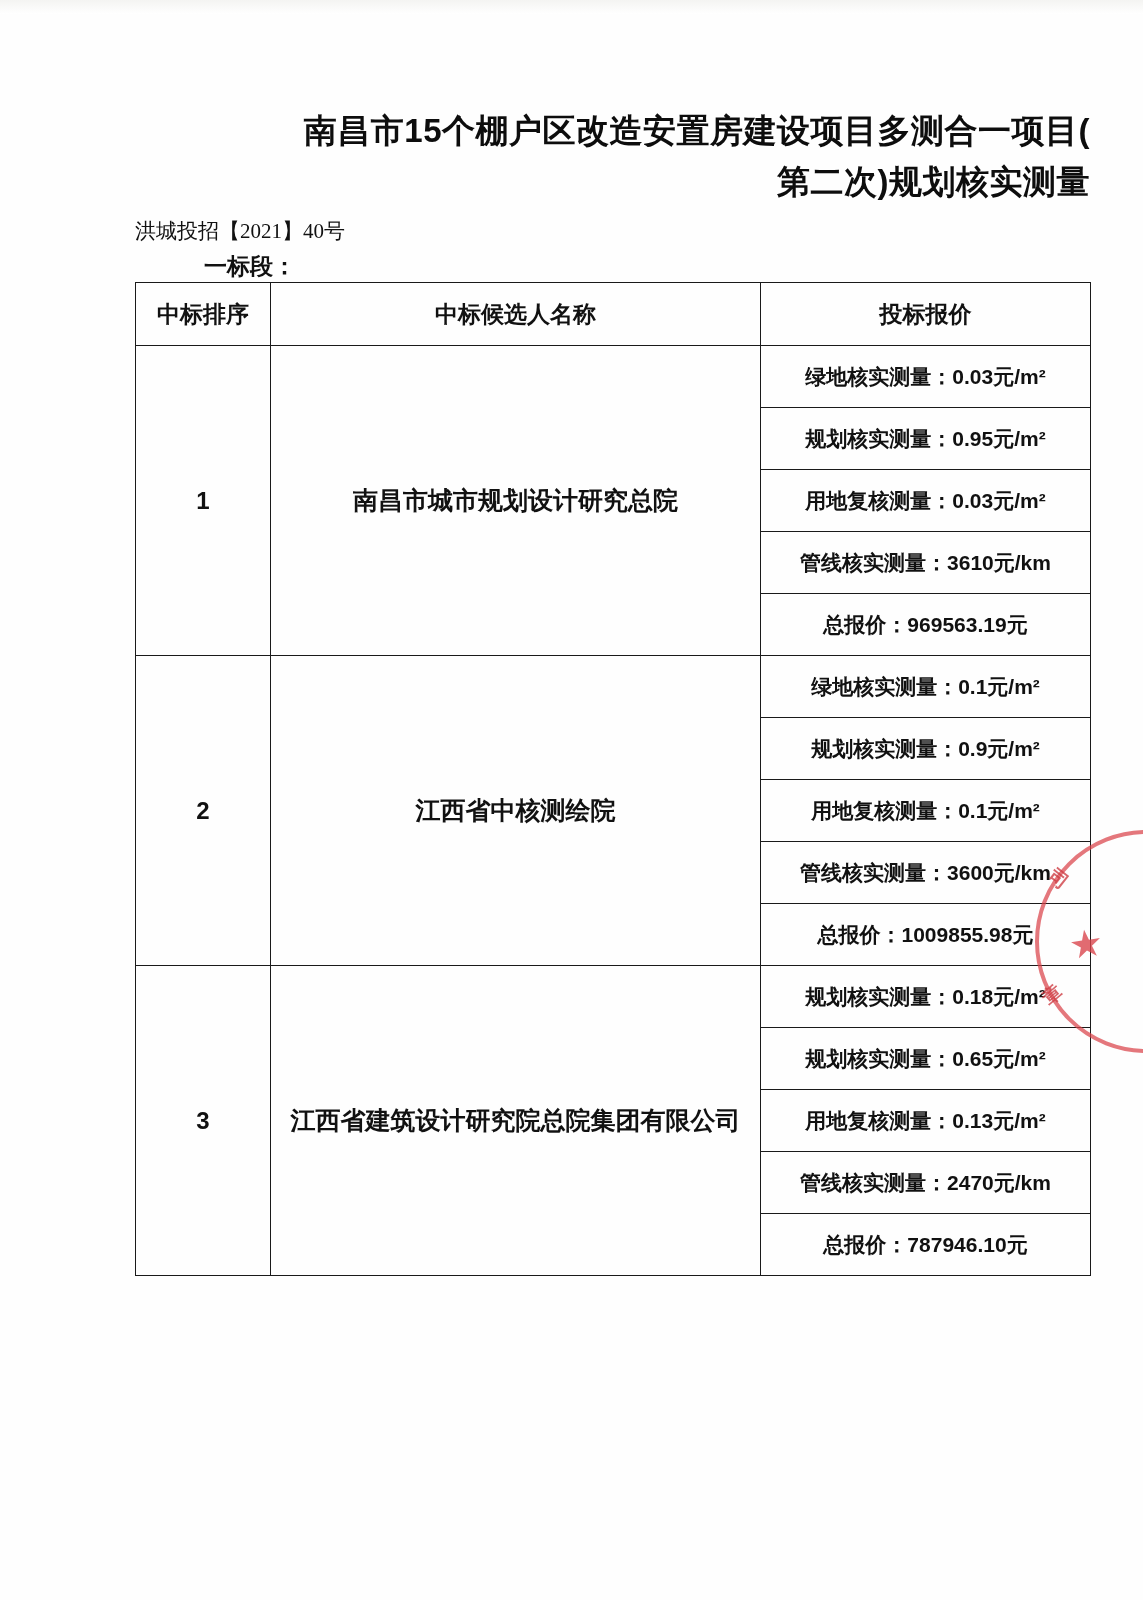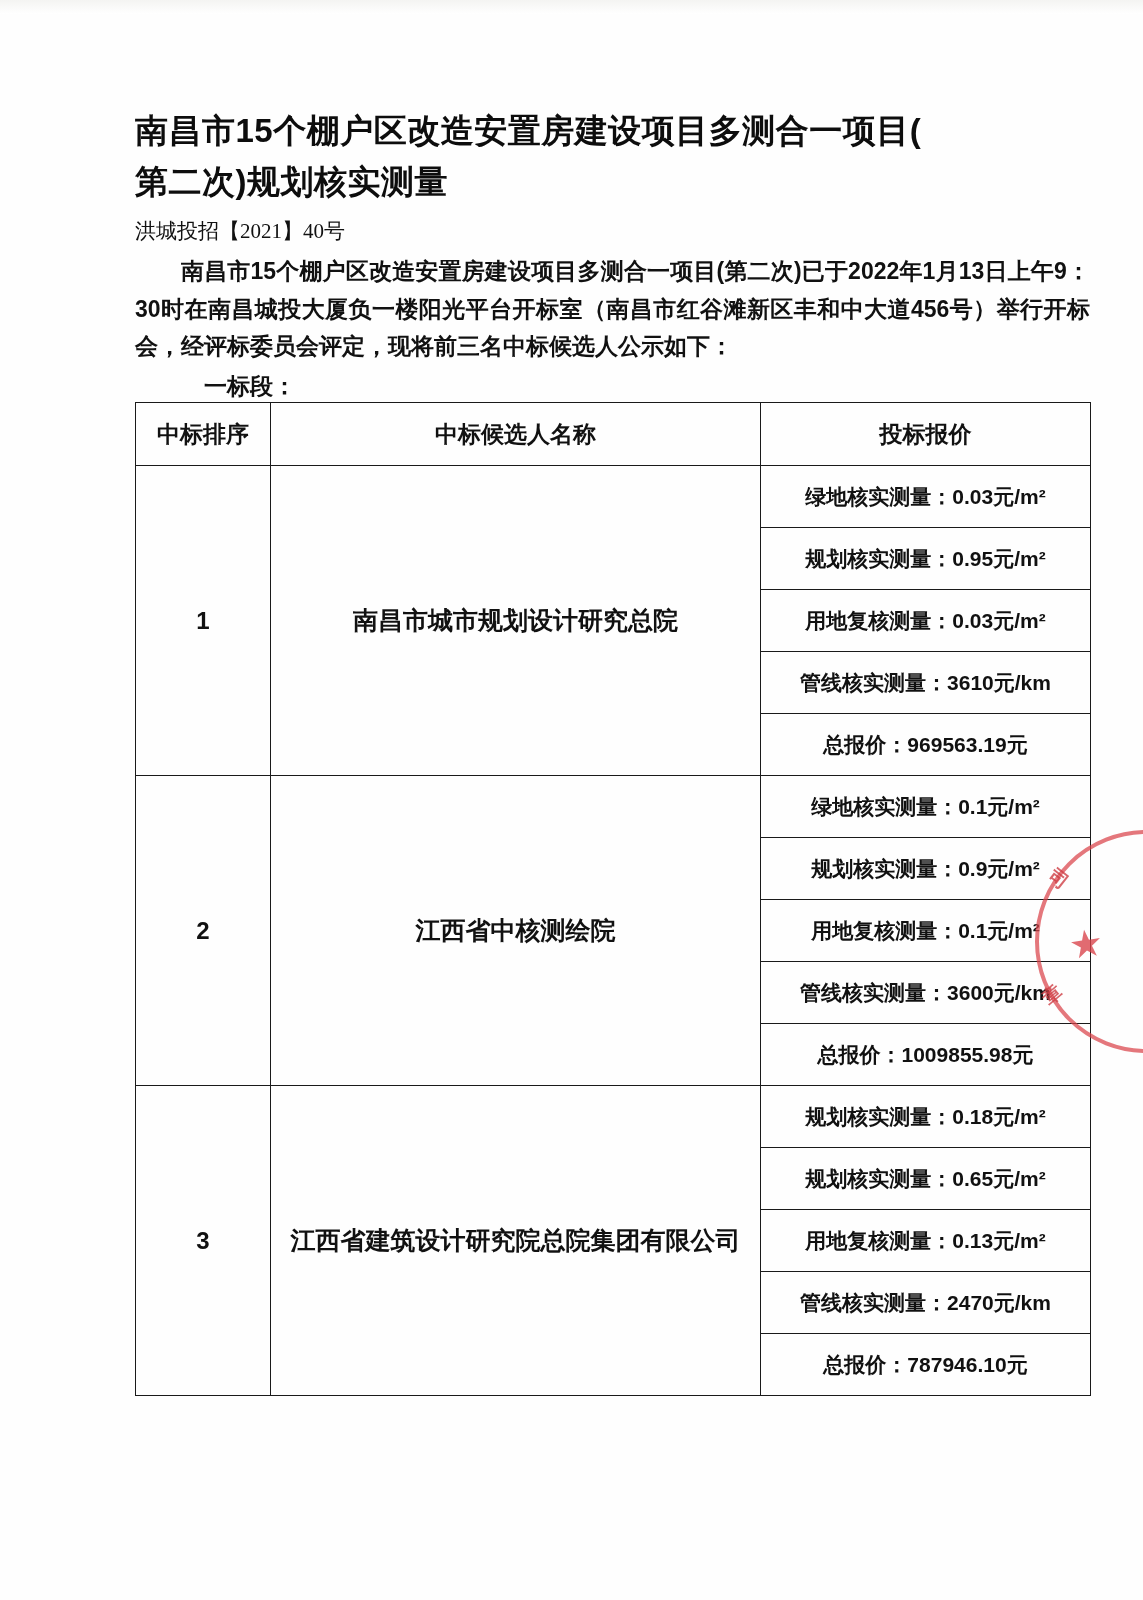--- a/index.html
+++ b/index.html
@@ -33,21 +33,21 @@
     position: absolute;
     left: 135px;
     top: 105px;
     width: 955px;
   }
   .doc-title {
     font-family: "Liberation Sans", "DejaVu Sans", sans-serif;
     font-weight: bold;
     font-size: 33px;
     line-height: 1.55;
-    text-align: left;
+    text-align: right;
     letter-spacing: 0.5px;
     color: #0d0d0d;
   }
   .doc-subtitle {
     margin-top: 10px;
     font-size: 21px;
     font-family: "Liberation Serif", "DejaVu Serif", serif;
     color: #111;
   }
   .doc-para {
@@ -150,21 +150,20 @@
 
   <div class="content">
 
     <div class="doc-title">
       <div>南昌市15个棚户区改造安置房建设项目多测合一项目(</div>
       <div>第二次)规划核实测量</div>
     </div>
 
     <div class="doc-subtitle">洪城投招【2021】40号</div>
 
-    <div class="doc-para">南昌市15个棚户区改造安置房建设项目多测合一项目(第二次)已于2022年1月13日上午9：30时在南昌城投大厦负一楼阳光平台开标室（南昌市红谷滩新区丰和中大道456号）举行开标会，经评标委员会评定，现将前三名中标候选人公示如下：</div>
 
     <div class="section-label">一标段：</div>
 
     <table class="bid-table">
       <colgroup>
         <col class="col-rank">
         <col class="col-name">
         <col class="col-price">
       </colgroup>
       <thead>

